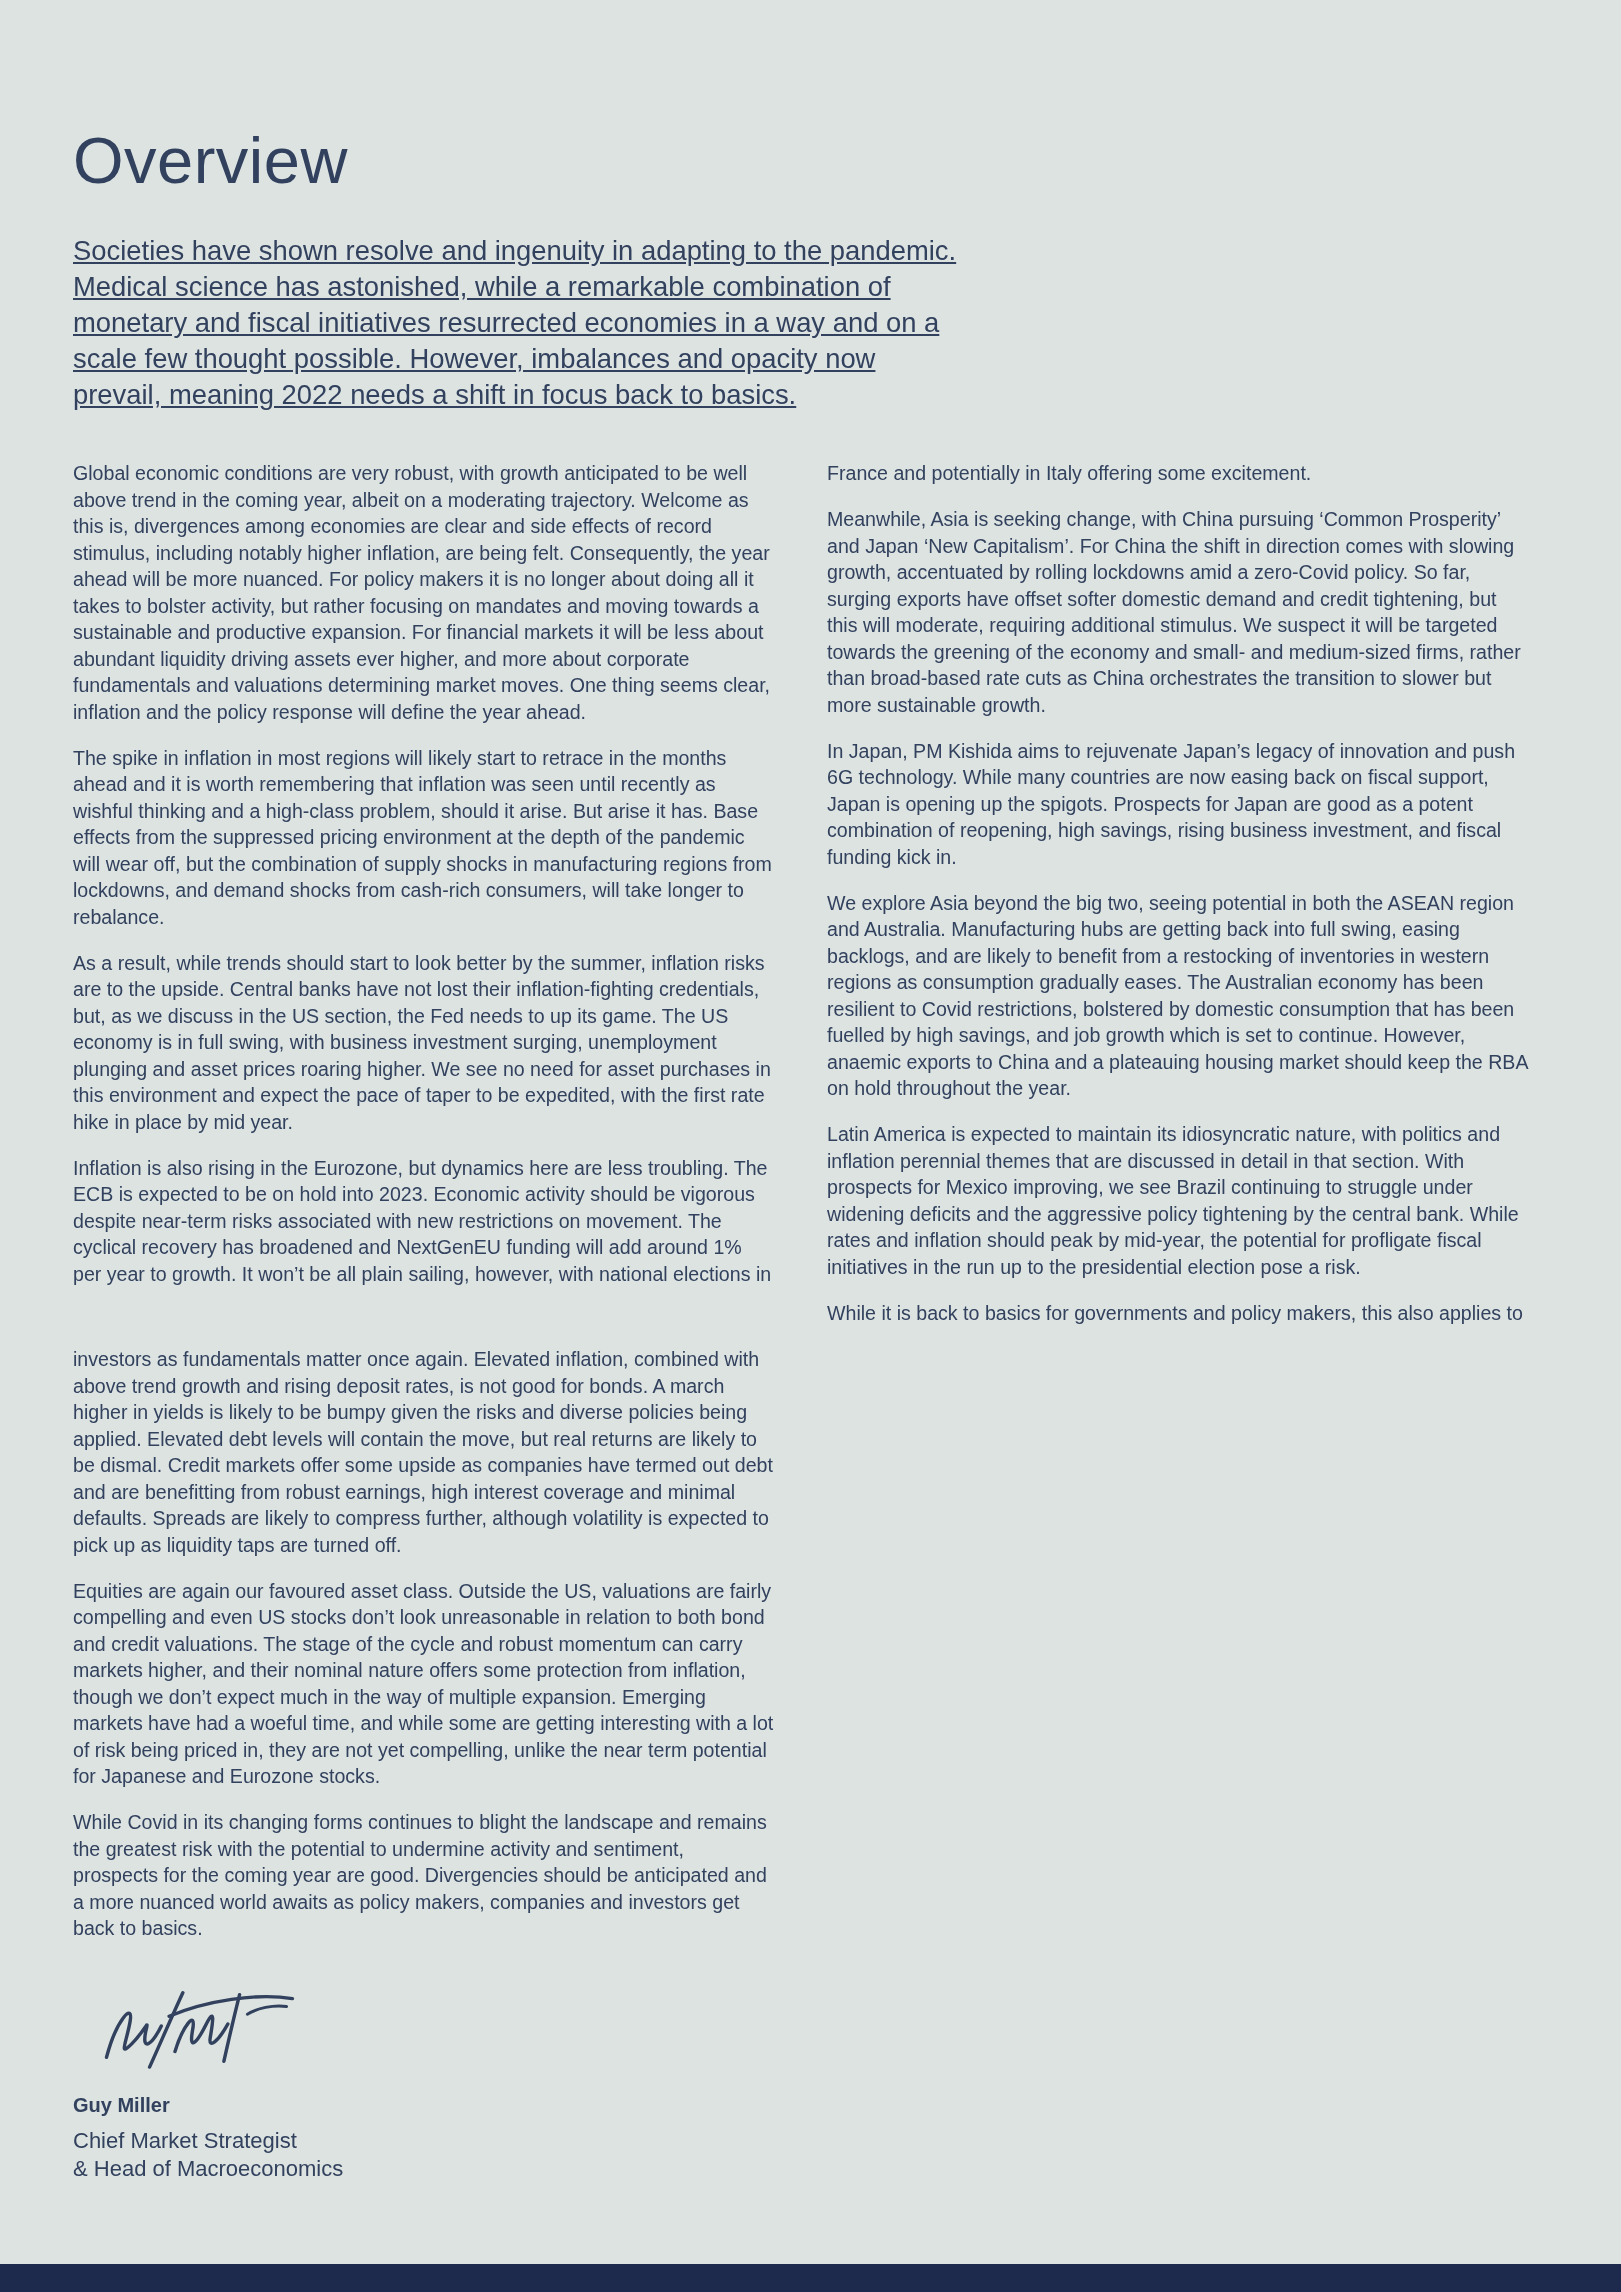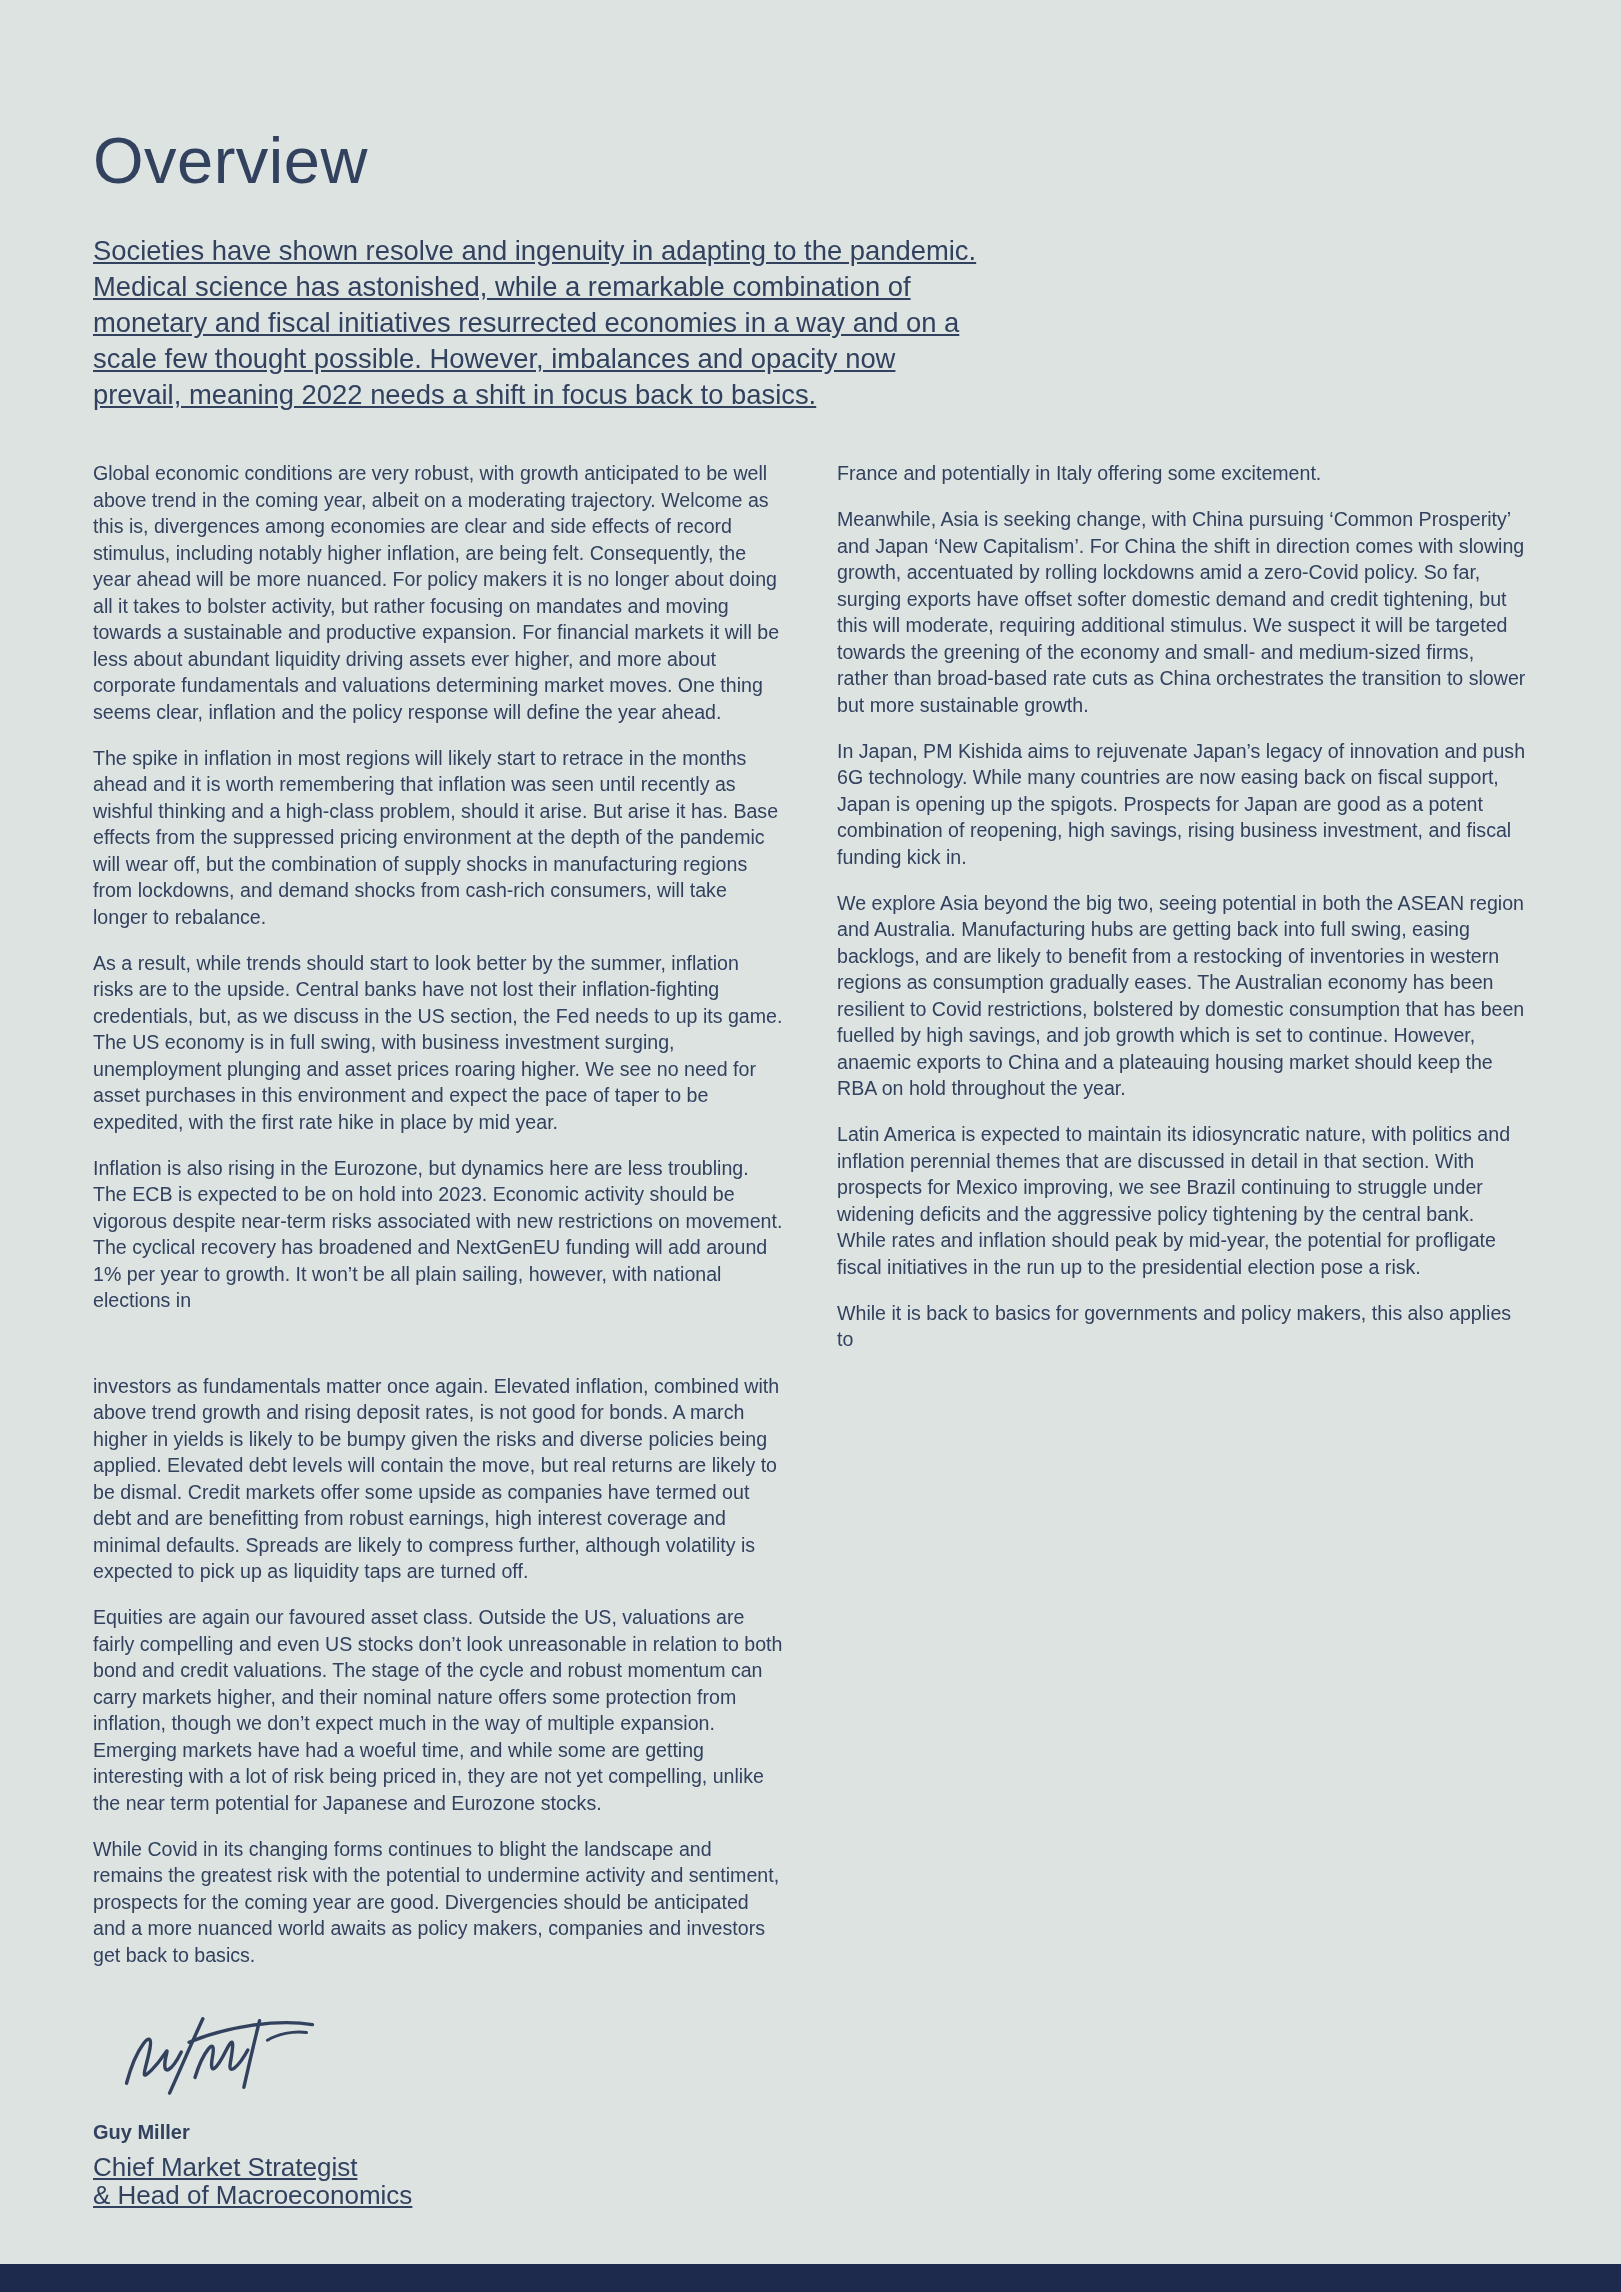--- a/index.html
+++ b/index.html
@@ -13,21 +13,21 @@
     font-family: "Liberation Sans", sans-serif;
     color: #32415e;
     overflow: hidden;
   }
   .page {
     position: relative;
     width: 1621px;
     height: 2293px;
   }
   .content {
-    padding: 123px 93px 0 93px;
+    padding: 123px 93px 0 73px;
   }
   h1.title {
     margin: 0;
     font-size: 65px;
     font-weight: 300;
     letter-spacing: 0.5px;
     color: #32415e;
   }
   .intro {
     margin: 35px 0 0 0;
@@ -55,23 +55,22 @@
   .signature {
     display: block;
     margin-left: 11.8px;
   }
   .sig-name {
     margin-top: 15.7px;
     font-weight: 700;
     font-size: 20px;
   }
   .sig-role {
-    font-size: 26px;
+    font-size: 22px;
     line-height: 28px;
-    text-decoration: underline;
   }
   .sig-role.first {
     margin-top: 7.8px;
   }
   .footer-bar {
     position: absolute;
     left: 0;
     right: 0;
     bottom: 0;
     height: 29px;

